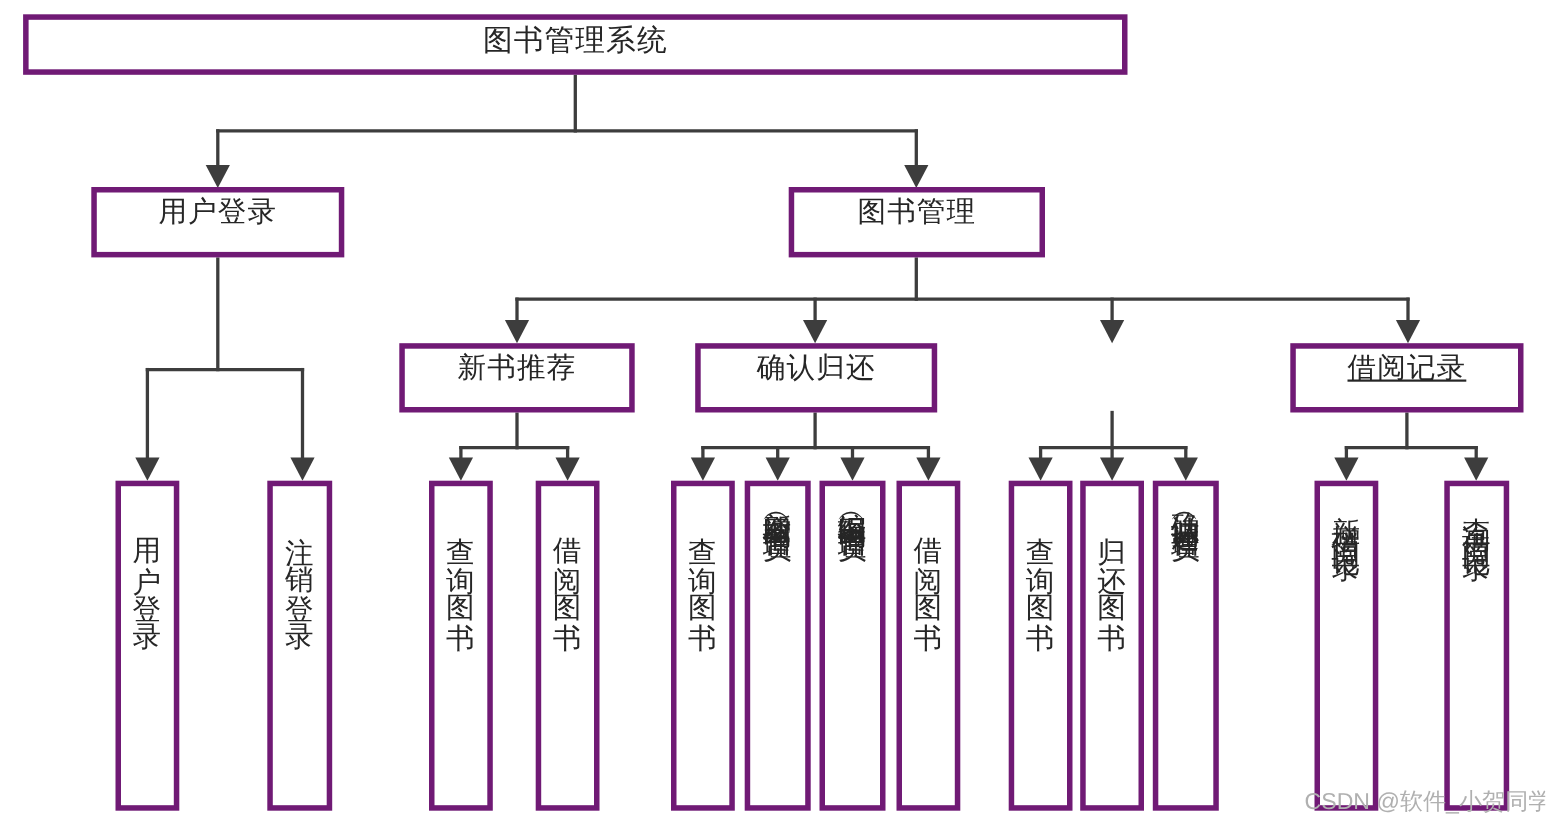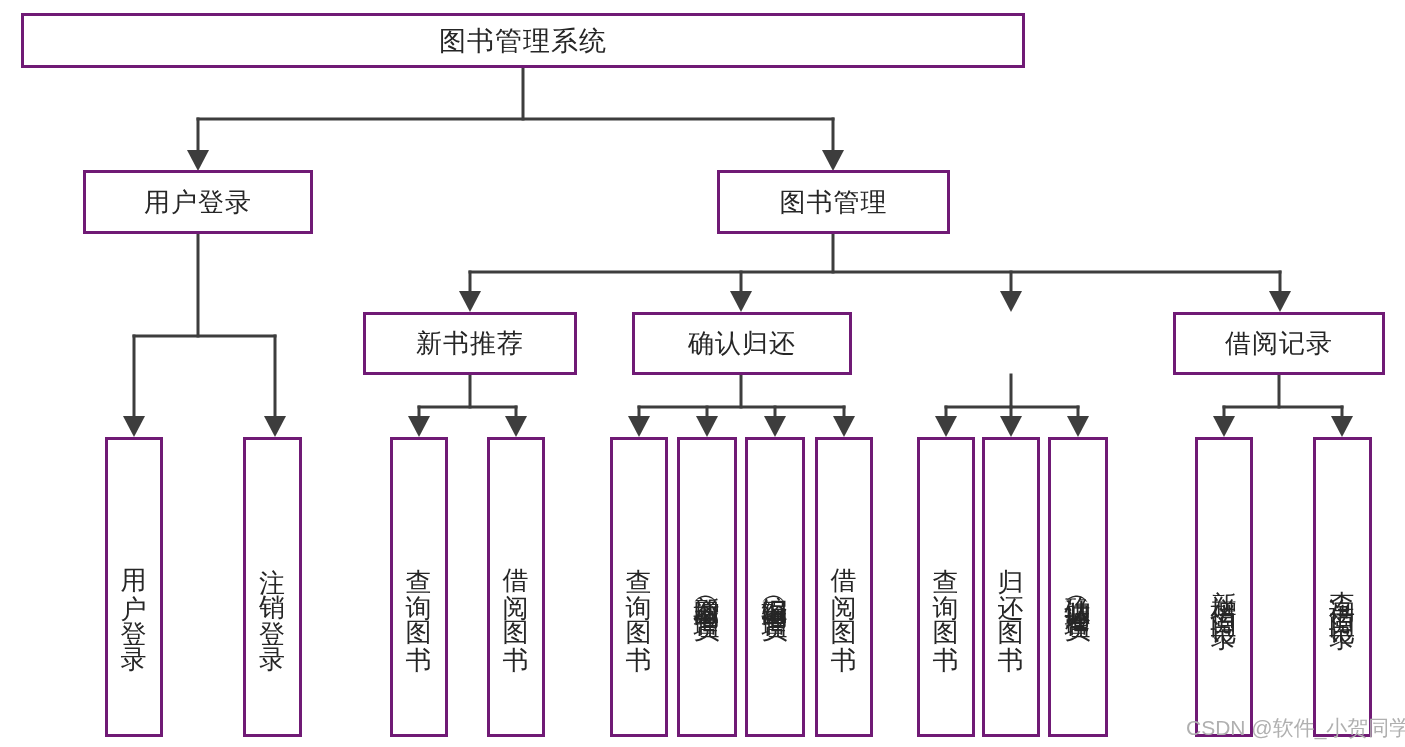--- a/index.html
+++ b/index.html
@@ -3,21 +3,21 @@
 <meta charset="utf-8">
 <style>
   html,body{margin:0;padding:0;background:#ffffff;}
   #stage{
     position:relative;width:1405px;height:747px;background:#ffffff;
     font-family:"Liberation Sans",sans-serif;overflow:hidden;
   }
   #connector-layer{position:absolute;left:0;top:0;z-index:1;}
   .node{
     position:absolute;box-sizing:border-box;background:#ffffff;
-    border:3px solid #701a75;display:flex;align-items:center;justify-content:center;
+    border:5px solid #701a75;display:flex;justify-content:center;
     color:#262626;z-index:2;
   }
   .h-node{font-size:26px;letter-spacing:1px;}
   .root-node{font-size:27px;}
   .leaf{z-index:2;}
   .leaf-label{
     writing-mode:vertical-lr;text-orientation:mixed;
     font-size:26px;color:#262626;line-height:1;
   }
   .sp4{letter-spacing:26px;margin-top:26px;}
@@ -109,21 +109,21 @@
   <div class="node h-node" style="left:717px;top:170px;width:233px;height:64px;">
     <span>图书管理</span>
   </div>
 
   <div class="node h-node" style="left:363px;top:312px;width:214px;height:63px;">
     <span>新书推荐</span>
   </div>
   <div class="node h-node" style="left:632px;top:312px;width:220px;height:63px;">
     <span>确认归还</span>
   </div>
-  <div class="node h-node" style="left:1173px;top:312px;width:212px;height:63px;">
+  <div class="node h-node" style="left:1173px;top:312px;width:212px;height:63px;text-decoration:underline;">
     <span>借阅记录</span>
   </div>
 
   <div class="node leaf" style="left:105px;top:437px;width:58px;height:300px;">
     <span class="leaf-label sp4">用户登录</span>
   </div>
   <div class="node leaf" style="left:243px;top:437px;width:59px;height:300px;">
     <span class="leaf-label sp4">注销登录</span>
   </div>
 

